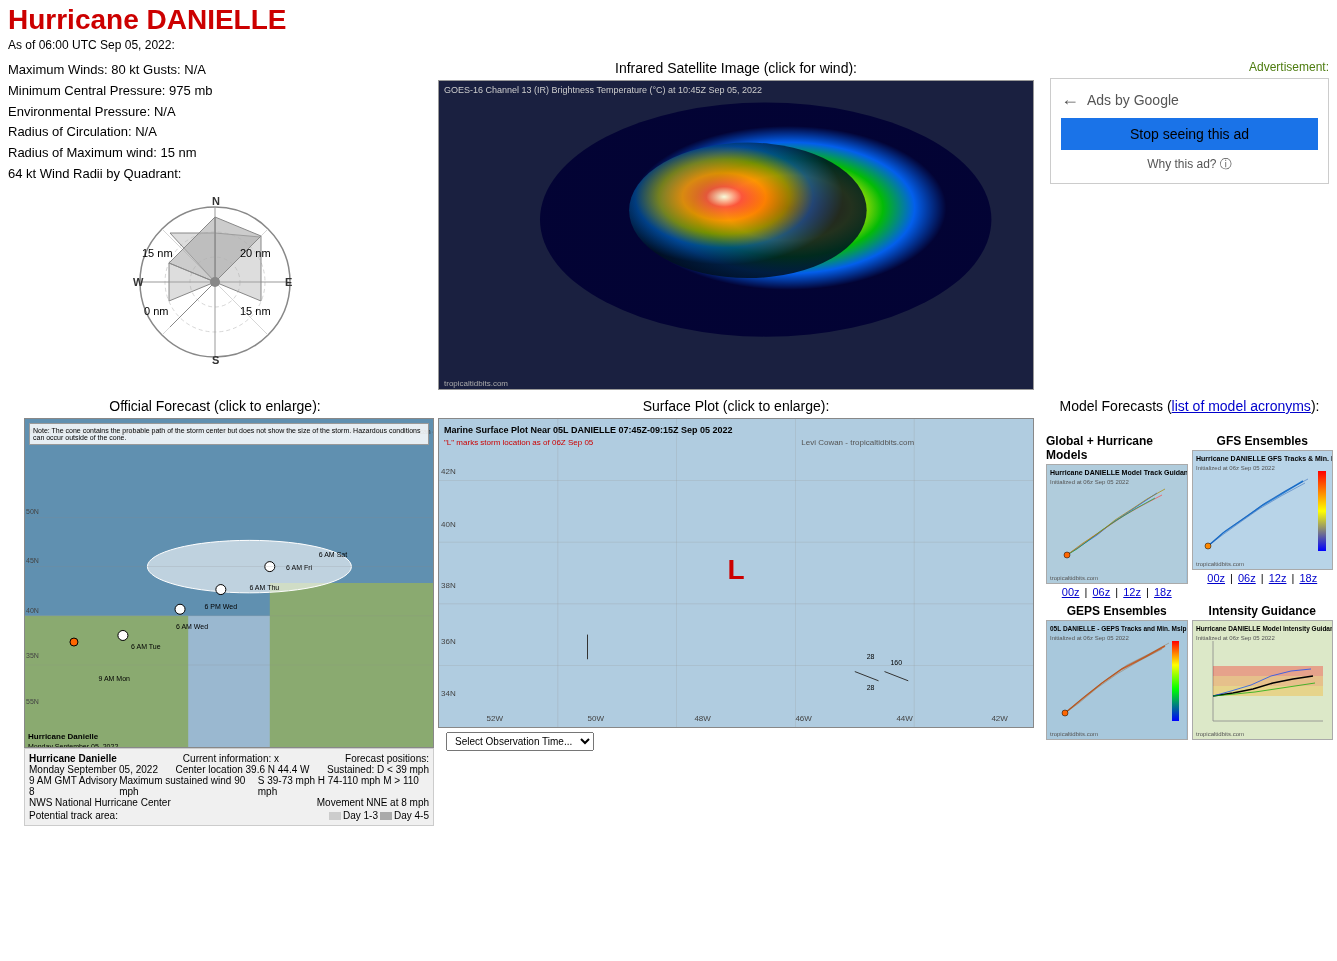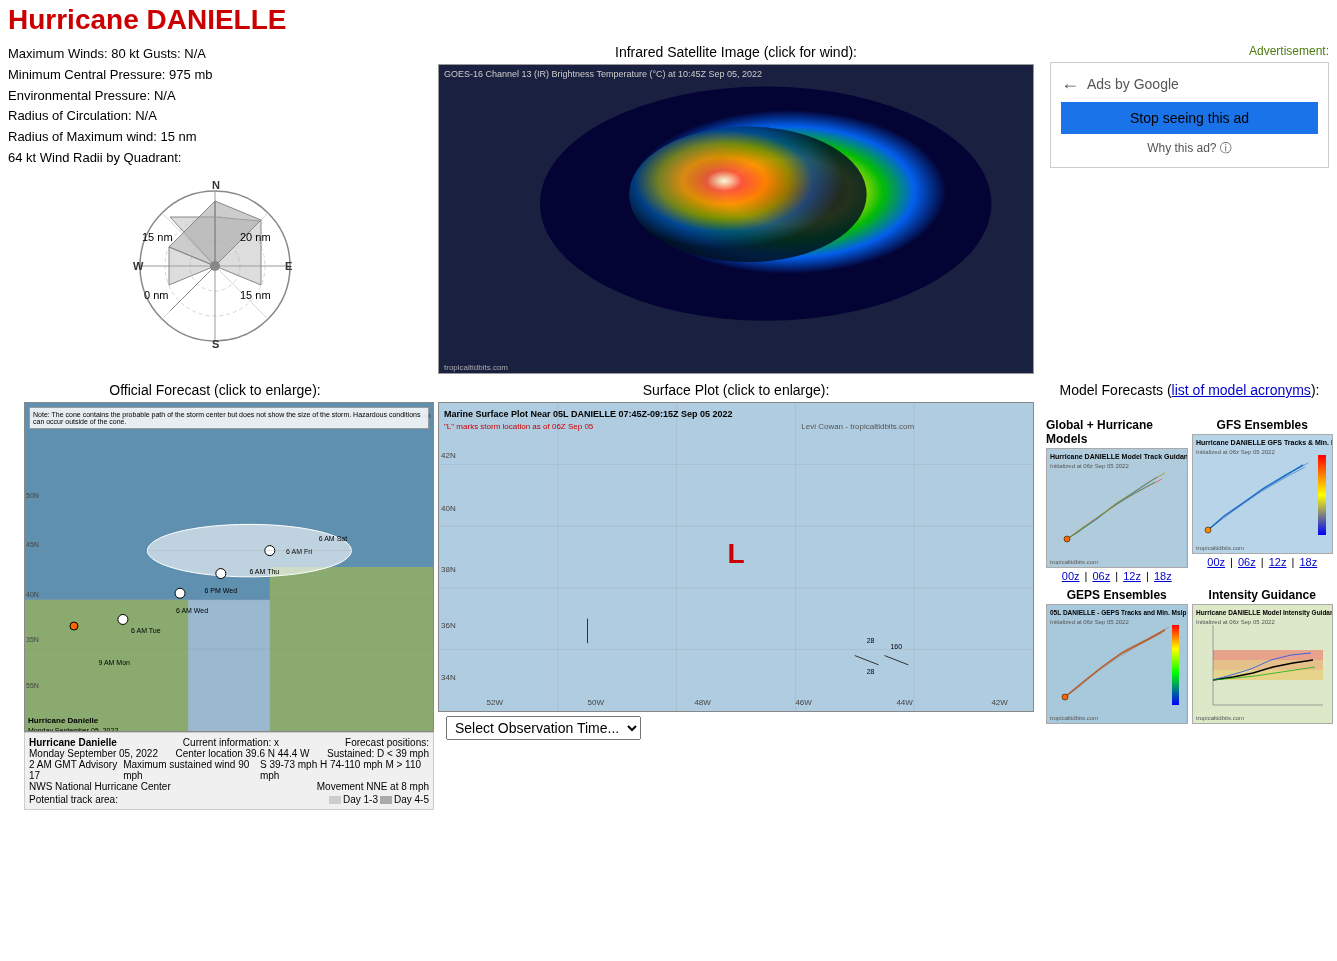--- a/index.html
+++ b/index.html
@@ -40,20 +40,21 @@
     select { font-size: 12px; padding: 2px 4px; }
     .section-row { display: flex; width: 100%; }
   </style>
 </head>
 <body>
 
 <div class="page-wrapper">
 
   <div class="header">
     <h1 style="color:#cc0000; font-size:28px;">Hurricane DANIELLE</h1>
+    <div class="timestamp">As of 06:00 UTC Sep 05, 2022:</div>
   </div>
 
   <div class="section-row">
 
     <div class="left-col">
       <div class="storm-info">
         <p>Maximum Winds: 80 kt  Gusts: N/A</p>
         <p>Minimum Central Pressure: 975 mb</p>
         <p>Environmental Pressure: N/A</p>
         <p>Radius of Circulation: N/A</p>
@@ -200,21 +201,21 @@
           <span><b>Hurricane Danielle</b></span>
           <span>Current information: x</span>
           <span>Forecast positions:</span>
         </div>
         <div style="display:flex; justify-content:space-between;">
           <span>Monday September 05, 2022</span>
           <span>Center location 39.6 N 44.4 W</span>
           <span>Sustained: D &lt; 39 mph</span>
         </div>
         <div style="display:flex; justify-content:space-between;">
-          <span>2 AM GMT Advisory 17</span>
+          <span>9 AM GMT Advisory 8</span>
           <span>Maximum sustained wind 90 mph</span>
           <span>S 39-73 mph H 74-110 mph M &gt; 110 mph</span>
         </div>
         <div style="display:flex; justify-content:space-between;">
           <span>NWS National Hurricane Center</span>
           <span>Movement NNE at 8 mph</span>
         </div>
         <div style="display:flex; justify-content:space-between; margin-top:2px;">
           <span>Potential track area:</span>
           <span style="display:flex; align-items:center;">
@@ -265,21 +266,21 @@
 
           <line x1="25%" y1="70%" x2="25%" y2="78%" stroke="#333" stroke-width="1"></line>
           <line x1="70%" y1="82%" x2="74%" y2="85%" stroke="#333" stroke-width="1"></line>
           <line x1="75%" y1="82%" x2="79%" y2="85%" stroke="#333" stroke-width="1"></line>
           <text x="72%" y="78%" font-size="7" fill="#000">28</text>
           <text x="76%" y="80%" font-size="7" fill="#000">160</text>
           <text x="72%" y="88%" font-size="7" fill="#000">28</text>
         </svg>
       </div>
       <div class="obs-select-wrapper" style="margin-top:4px; text-align:left; padding-left:8px;">
-        <select style="font-size:14px; padding:2px 4px;">
+        <select style="font-size:10px; padding:2px 4px;">
           <option>Select Observation Time...</option>
         </select>
       </div>
     </div>
 
     <div style="width:295px; flex-shrink:0; padding:4px 4px;">
       <div style="text-align:center; font-size:14px; margin-bottom:20px;">
         <span>Model Forecasts (</span><a href="#" style="color:#00c;">list of model acronyms</a><span>):</span>
       </div>
 

